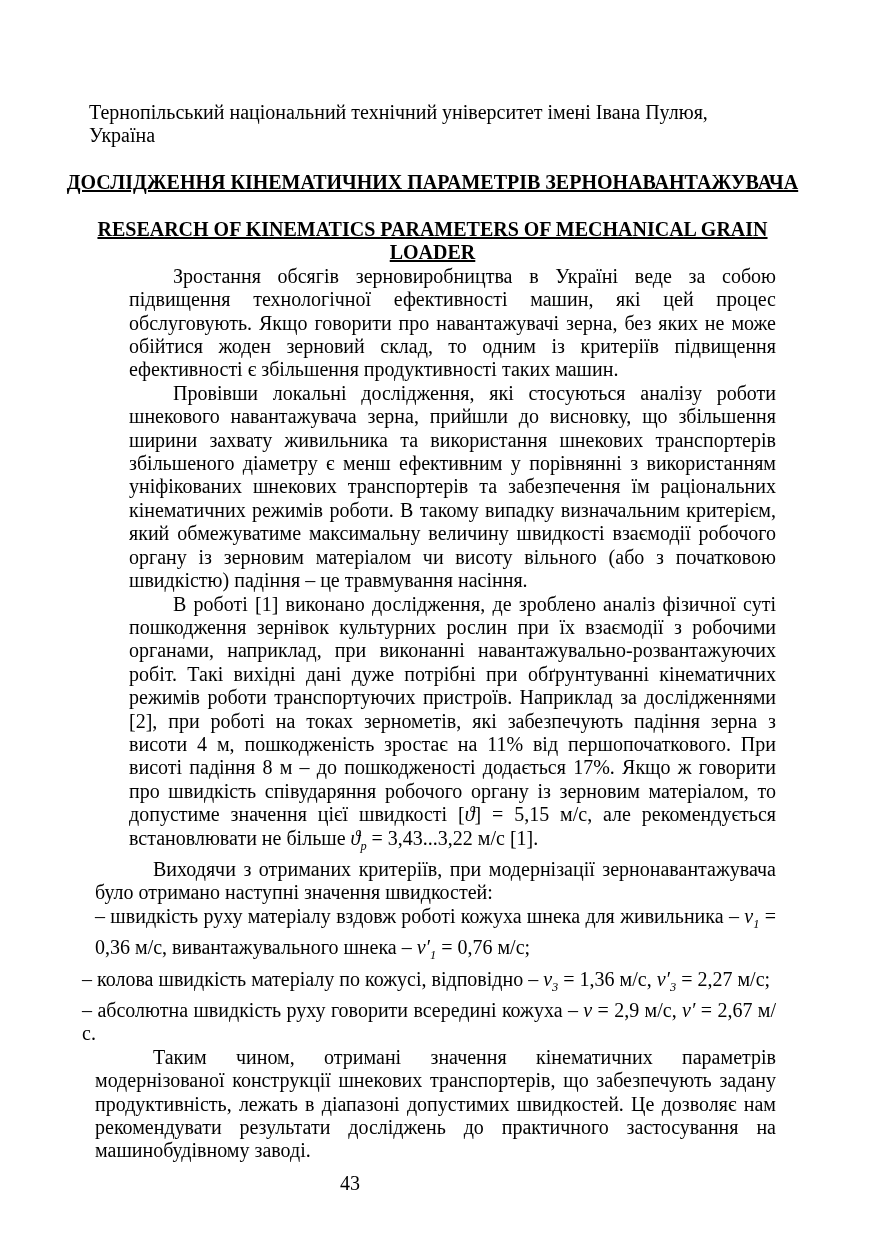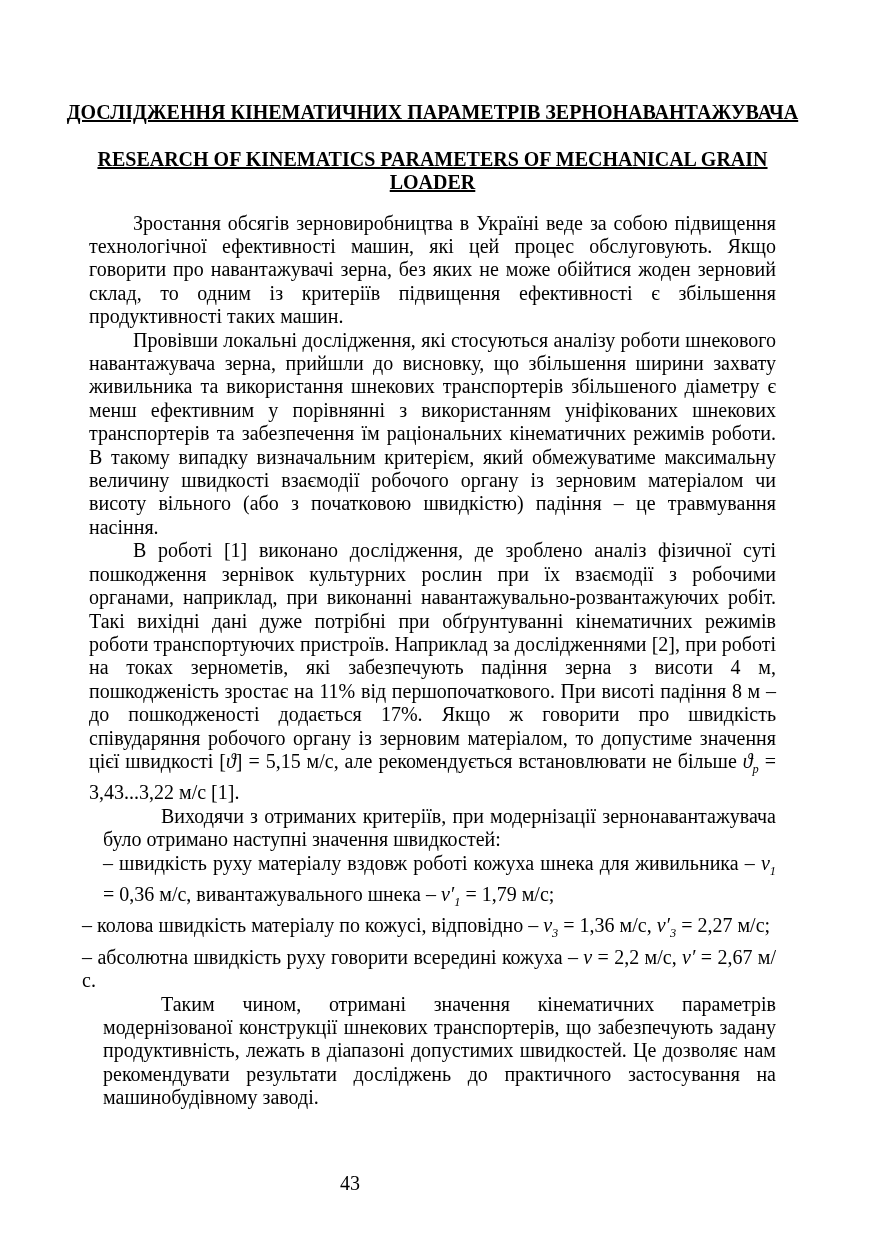--- a/index.html
+++ b/index.html
@@ -16,26 +16,26 @@
   }
   .page {
     padding: 101px 100px 0 89px;
   }
   p { margin: 0; }
   .para { text-align: justify; }
   .bold { font-weight: bold; }
   .it { font-style: italic; }
   sub { font-size: 0.62em; }
   sub.it { font-style: italic; }
-  .ind { text-indent: 44px; }
+  .ind { text-indent: 44px; margin-left: 40px; }
   .indlg { text-indent: 58px; }
-  .shift { margin-left: 14px; }
+  .shift { margin-left: 6px; }
   .outd { margin-left: -7px; }
   .mb1 { margin-bottom: 23.4px; }
-  .mbsm { margin-bottom: 17px; }
+  .mbsm { }
   
   .cnw {
     white-space: nowrap;
     width: max-content;
     position: relative;
     left: 50%;
     transform: translateX(-50%);
     text-decoration: underline;
   }
   .footer {
@@ -44,34 +44,35 @@
     left: 0;
     width: 700px;
     text-align: center;
   }
 </style>
 </head>
 <body>
 
 <div class="page">
 
+  <p class="mb1">Тернопільський національний технічний університет імені Івана Пулюя, Україна</p>
 
   <div class="mb1">
     <div class="cnw bold">ДОСЛІДЖЕННЯ КІНЕМАТИЧНИХ ПАРАМЕТРІВ ЗЕРНОНАВАНТАЖУВАЧА</div>
   </div>
 
   <div class="mbsm">
     <div class="cnw bold">RESEARCH OF KINEMATICS PARAMETERS OF MECHANICAL GRAIN</div>
     <div class="cnw bold">LOADER</div>
   </div>
 
   <p class="para ind"><span>Зростання обсягів зерновиробництва в Україні веде за собою підвищення технологічної ефективності машин, які цей процес обслуговують. Якщо говорити про навантажувачі зерна, без яких не може обійтися жоден зерновий склад, то одним із критеріїв підвищення ефективності є збільшення продуктивності таких машин.</span></p>
   <p class="para ind"><span>Провівши локальні дослідження, які стосуються аналізу роботи шнекового навантажувача зерна, прийшли до висновку, що збільшення ширини захвату живильника та використання шнекових транспортерів збільшеного діаметру є менш ефективним у порівнянні з використанням уніфікованих шнекових транспортерів та забезпечення їм раціональних кінематичних режимів роботи. В такому випадку визначальним критерієм, який обмежуватиме максимальну величину швидкості взаємодії робочого органу із зерновим матеріалом чи висоту вільного (або з початковою швидкістю) падіння – це травмування насіння.</span></p>
   <p class="para ind"><span>В роботі [1] виконано дослідження, де зроблено аналіз фізичної суті пошкодження зернівок культурних рослин при їх взаємодії з робочими органами, наприклад, при виконанні навантажувально-розвантажуючих робіт. Такі вихідні дані дуже потрібні при обґрунтуванні кінематичних режимів роботи транспортуючих пристроїв. Наприклад за дослідженнями [2], при роботі на токах зернометів, які забезпечують падіння зерна з висоти 4 м, пошкодженість зростає на 11% від першопочаткового. При висоті падіння 8 м – до пошкодженості додається 17%. Якщо ж говорити про швидкість співударяння робочого органу із зерновим матеріалом, то допустиме значення цієї швидкості </span><span>[</span><span class="it">ϑ</span><span>] = 5,15 м/с, але рекомендується встановлювати не більше </span><span class="it">ϑ</span><sub class="it">р</sub><span> = 3,43...3,22 м/с [1].</span></p>
   <p class="para indlg shift"><span>Виходячи з отриманих критеріїв, при модернізації зернонавантажувача було отримано наступні значення швидкостей:</span></p>
-  <p class="para shift"><span>– швидкість руху матеріалу вздовж роботі кожуха шнека для живильника – </span><span class="it">v</span><sub class="it">1</sub><span> = 0,36 м/с, вивантажувального шнека – </span><span class="it">v′</span><sub class="it">1</sub><span> = 1,79 м/с;</span></p>
+  <p class="para shift"><span>– швидкість руху матеріалу вздовж роботі кожуха шнека для живильника – </span><span class="it">v</span><sub class="it">1</sub><span> = 0,36 м/с, вивантажувального шнека – </span><span class="it">v′</span><sub class="it">1</sub><span> = 0,76 м/с;</span></p>
   <p class="para outd"><span>– колова швидкість матеріалу по кожусі, відповідно – </span><span class="it">v</span><sub class="it">3</sub><span> = 1,36 м/с, </span><span class="it">v′</span><sub class="it">3</sub><span> = 2,27 м/с;</span></p>
-  <p class="para outd"><span>– абсолютна швидкість руху говорити всередині кожуха – </span><span class="it">v</span><span> = 2,2 м/с, </span><span class="it">v′</span><span> = 2,67 м/с.</span></p>
+  <p class="para outd"><span>– абсолютна швидкість руху говорити всередині кожуха – </span><span class="it">v</span><span> = 2,9 м/с, </span><span class="it">v′</span><span> = 2,67 м/с.</span></p>
   <p class="para indlg shift"><span>Таким чином, отримані значення кінематичних параметрів модернізованої конструкції шнекових транспортерів, що забезпечують задану продуктивність, лежать в діапазоні допустимих швидкостей. Це дозволяє нам рекомендувати результати досліджень до практичного застосування на машинобудівному заводі.</span></p>
 
 </div>
 
 <div class="footer">43</div>
 
 </body></html>

